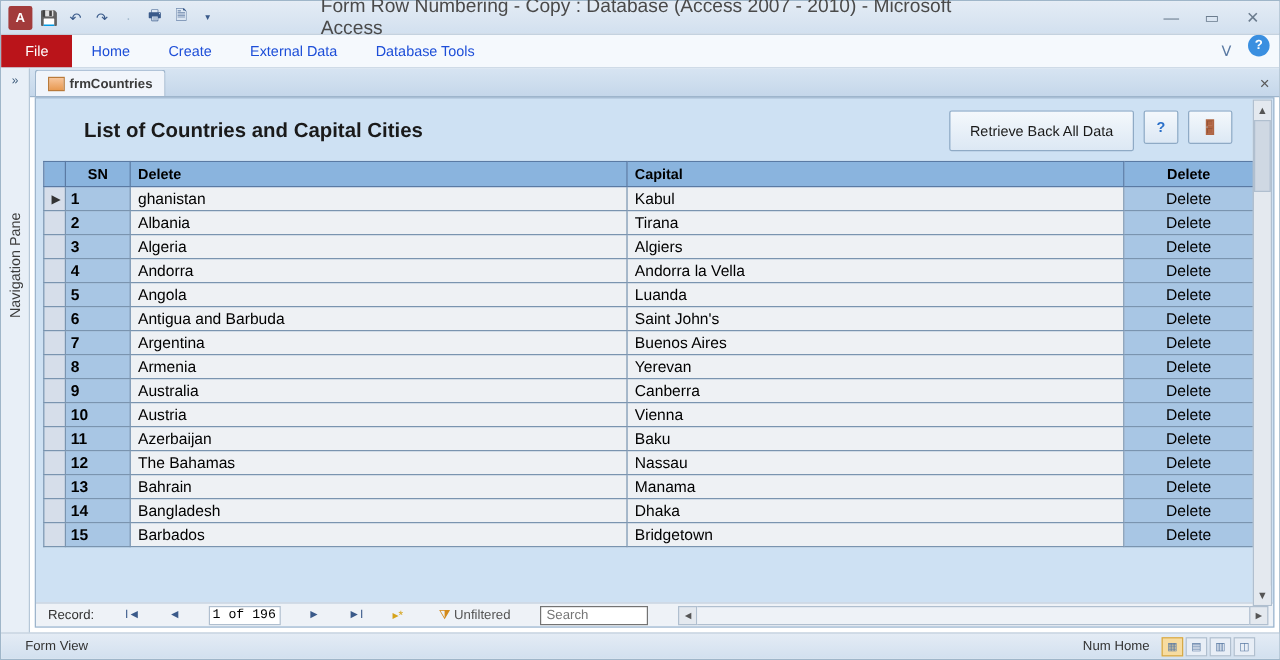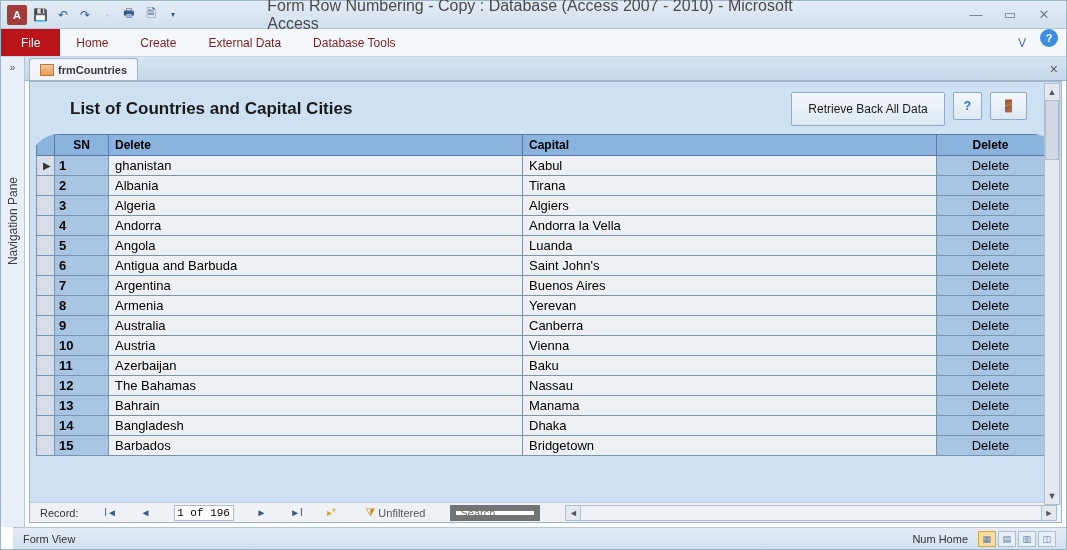--- a/index.html
+++ b/index.html
@@ -7,64 +7,64 @@
   .window { width: 1067px; height: 550px; border: 1px solid #9fb6c9; background: #fff; display: flex; flex-direction: column; position: relative; }
   .titlebar { height: 28px; background: linear-gradient(#e4ecf5,#d2e0ef); border-bottom: 1px solid #b6c7d8; display: flex; align-items: center; padding: 0 6px; position: relative; }
   .app-icon { width: 20px; height: 20px; background: #a23b3b; color: #fff; font-weight: bold; font-size: 11px; display: flex; align-items: center; justify-content: center; border-radius: 2px; margin-right: 4px; }
   .qat { display: flex; align-items: center; gap: 6px; margin-left: 2px; }
   .qat .ic { width: 16px; height: 16px; display: flex; align-items: center; justify-content: center; font-size: 12px; color: #3a5a8a; cursor: pointer; }
   .title-text { position: absolute; left: 50%; transform: translateX(-50%); color: #4a4a4a; font-size: 16px; }
   .win-controls { margin-left: auto; display: flex; gap: 14px; padding-right: 6px; }
   .win-controls .wc { width: 20px; height: 16px; color: #6b7c8e; font-size: 13px; cursor: pointer; display: flex; align-items: center; justify-content: center; }
   .ribbon { height: 28px; background: #f5f9fd; border-bottom: 1px solid #c6d4e1; display: flex; align-items: stretch; }
   .file-tab { background: #ba141a; color: #fff; padding: 0 20px; display: flex; align-items: center; font-size: 12px; cursor: pointer; }
-  .rtab { padding: 0 16px; display: flex; align-items: center; color: #7f1d1d; cursor: pointer; }
+  .rtab { padding: 0 16px; display: flex; align-items: center; color: #1d4ed8; cursor: pointer; }
   .ribbon .spacer { flex: 1; }
   .ribbon .rt-icon { width: 20px; display: flex; align-items: center; justify-content: center; color: #5a7aa3; cursor: pointer; }
   .help-ic { width: 18px; height: 18px; border-radius: 50%; background: #3a8fe0; color: #fff; font-weight: bold; font-size: 11px; display: flex; align-items: center; justify-content: center; margin: 0 8px; cursor: pointer; }
   .body { flex: 1; display: flex; min-height: 0; }
   .navpane-collapsed { width: 24px; background: #e8eff7; border-right: 1px solid #b6c7d8; display: flex; flex-direction: column; align-items: center; }
   .nav-expand { height: 20px; width: 100%; display: flex; align-items: center; justify-content: center; color: #3b5a7a; cursor: pointer; font-size: 10px; }
   .nav-vtext { writing-mode: vertical-rl; transform: rotate(180deg); margin-top: 100px; color: #3b3b3b; font-size: 12px; }
   .main { flex: 1; display: flex; flex-direction: column; min-width: 0; }
   .obj-tabs { height: 24px; background: linear-gradient(#d7e4f2,#c5d7ea); border-bottom: 1px solid #9eb5cc; display: flex; align-items: end; padding-left: 4px; }
   .obj-tab { height: 22px; background: #f1f5fb; border: 1px solid #9eb5cc; border-bottom: none; border-radius: 3px 3px 0 0; padding: 0 10px; display: flex; align-items: center; gap: 4px; font-weight: bold; color: #3b3b3b; cursor: pointer; font-size: 11px; }
   .obj-tab .form-ic { width: 14px; height: 12px; background: linear-gradient(#f7c59b,#e89a52); border: 1px solid #b97a3a; }
   .close-x { margin-left: auto; padding: 0 8px; color: #5a5a5a; cursor: pointer; font-size: 14px; align-self: center; }
   .form-surface { flex: 1; background: #cee1f3; border: 1px solid #9eb5cc; margin: 0 4px 4px 4px; overflow: hidden; display: flex; flex-direction: column; }
   .form-header { padding: 10px 20px 8px 40px; display: flex; align-items: center; }
   .form-title { font-size: 17px; font-weight: bold; color: #1a1a1a; }
   .hdr-btns { margin-left: auto; display: flex; gap: 8px; padding-right: 14px; }
   .hdr-btn { height: 28px; background: linear-gradient(#f4f8fc,#dce8f4); border: 1px solid #8faac5; border-radius: 2px; padding: 16px 16px; display: flex; align-items: center; justify-content: center; cursor: pointer; color: #1a1a1a; font-size: 12px; }
   .hdr-btn.sm { padding: 0 10px; }
-  .grid-wrap { flex: 1; overflow: auto; padding: 0 16px 8px 6px; border-radius: 29px; }
+  .grid-wrap { flex: 1; overflow: auto; padding: 0 16px 8px 6px; }
   table.grid { border-collapse: collapse; width: 100%; table-layout: fixed; }
   .grid th { background: #8ab4de; border: 1px solid #5a7aa3; padding: 3px 6px; text-align: left; font-weight: bold; color: #000; font-size: 12px; }
   .grid th.sn { text-align: center; width: 50px; }
   .grid th.sel { width: 18px; }
   .grid th.del { width: 108px; text-align: center; }
   .grid td { border: 1px solid #7a94af; padding: 2px 6px; font-size: 13px; background: #eef1f4; }
   .grid td.selcell { background: #d6deea; text-align: center; font-size: 10px; color: #333; }
   .grid td.sncell { background: #a8c6e4; font-weight: bold; padding-left: 4px; }
   .grid td.delcell { background: #a8c6e4; text-align: center; color: #000; cursor: pointer; }
   .recnav { height: 20px; background: #eef2f7; border-top: 1px solid #c0cedd; display: flex; align-items: center; font-size: 11px; gap: 17px; padding: 0 4px; }
   .recnav .lbl { padding: 0 6px; color: #333; }
   .recnav .nbtn { width: 18px; height: 16px; display: flex; align-items: center; justify-content: center; color: #3a5a8a; cursor: pointer; font-size: 10px; }
   .recnav .recbox { width: 60px; height: 16px; border: 1px solid #b0bfcf; background: #fff; text-align: center; font-size: 11px; margin: 0 2px; font-family: Liberation Mono, monospace; }
   .recnav .filter { display: flex; align-items: center; gap: 3px; padding: 0 8px; color: #555; }
   .recnav .funnel { color: #d38a1a; font-size: 11px; }
-  .recnav .searchbox { width: 90px; height: 16px; border: 6px solid #737373; background: #fff; font-size: 11px; padding: 0 4px; color: #888; }
+  .recnav .searchbox { width: 90px; height: 16px; border: 1px solid #737373; background: #fff; font-size: 11px; padding: 0 4px; color: #888; }
   .recnav .hscroll { flex: 1; height: 16px; display: flex; align-items: center; margin-left: 8px; }
   .recnav .hscroll .ar { width: 16px; height: 16px; background: #e4e9ef; border: 1px solid #b0bfcf; display: flex; align-items: center; justify-content: center; font-size: 9px; cursor: pointer; color: #555; }
   .recnav .hscroll .track { flex: 1; height: 16px; background: #eef2f7; border-top: 1px solid #b0bfcf; border-bottom: 1px solid #b0bfcf; }
   .form-scroll-right { position: absolute; right: 6px; top: 82px; bottom: 44px; width: 16px; background: #e4e9ef; border: 1px solid #b0bfcf; display: flex; flex-direction: column; }
   .form-scroll-right .ar { height: 16px; display: flex; align-items: center; justify-content: center; font-size: 9px; color: #555; cursor: pointer; background: #e4e9ef; }
   .form-scroll-right .thumb { height: 60px; background: #cfd8e3; border: 1px solid #b0bfcf; margin: 0; }
   .form-scroll-right .track { flex: 1; }
-  .statusbar { height: 22px; background: linear-gradient(#e4ecf5,#d2e0ef); border-top: 1px solid #b6c7d8; display: flex; align-items: center; padding: 0 10px; font-size: 11px; color: #333; margin-left: 12px; }
+  .statusbar { height: 22px; background: linear-gradient(#e4ecf5,#d2e0ef); border-top: 1px solid #b6c7d8; display: flex; align-items: center; padding: 0 20px; font-size: 11px; color: #333; }
   .statusbar .sp { flex: 1; }
   .status-btns { display: flex; gap: 2px; margin-left: 10px; }
   .status-btns .vb { width: 18px; height: 16px; background: #e8eef6; border: 1px solid #b0bfcf; display: flex; align-items: center; justify-content: center; font-size: 9px; color: #5a7aa3; cursor: pointer; }
   .status-btns .vb.active { background: #f7dca0; border-color: #d6a946; }
 </style>
 </head>
 <body>
 
 <div class="window">
 

